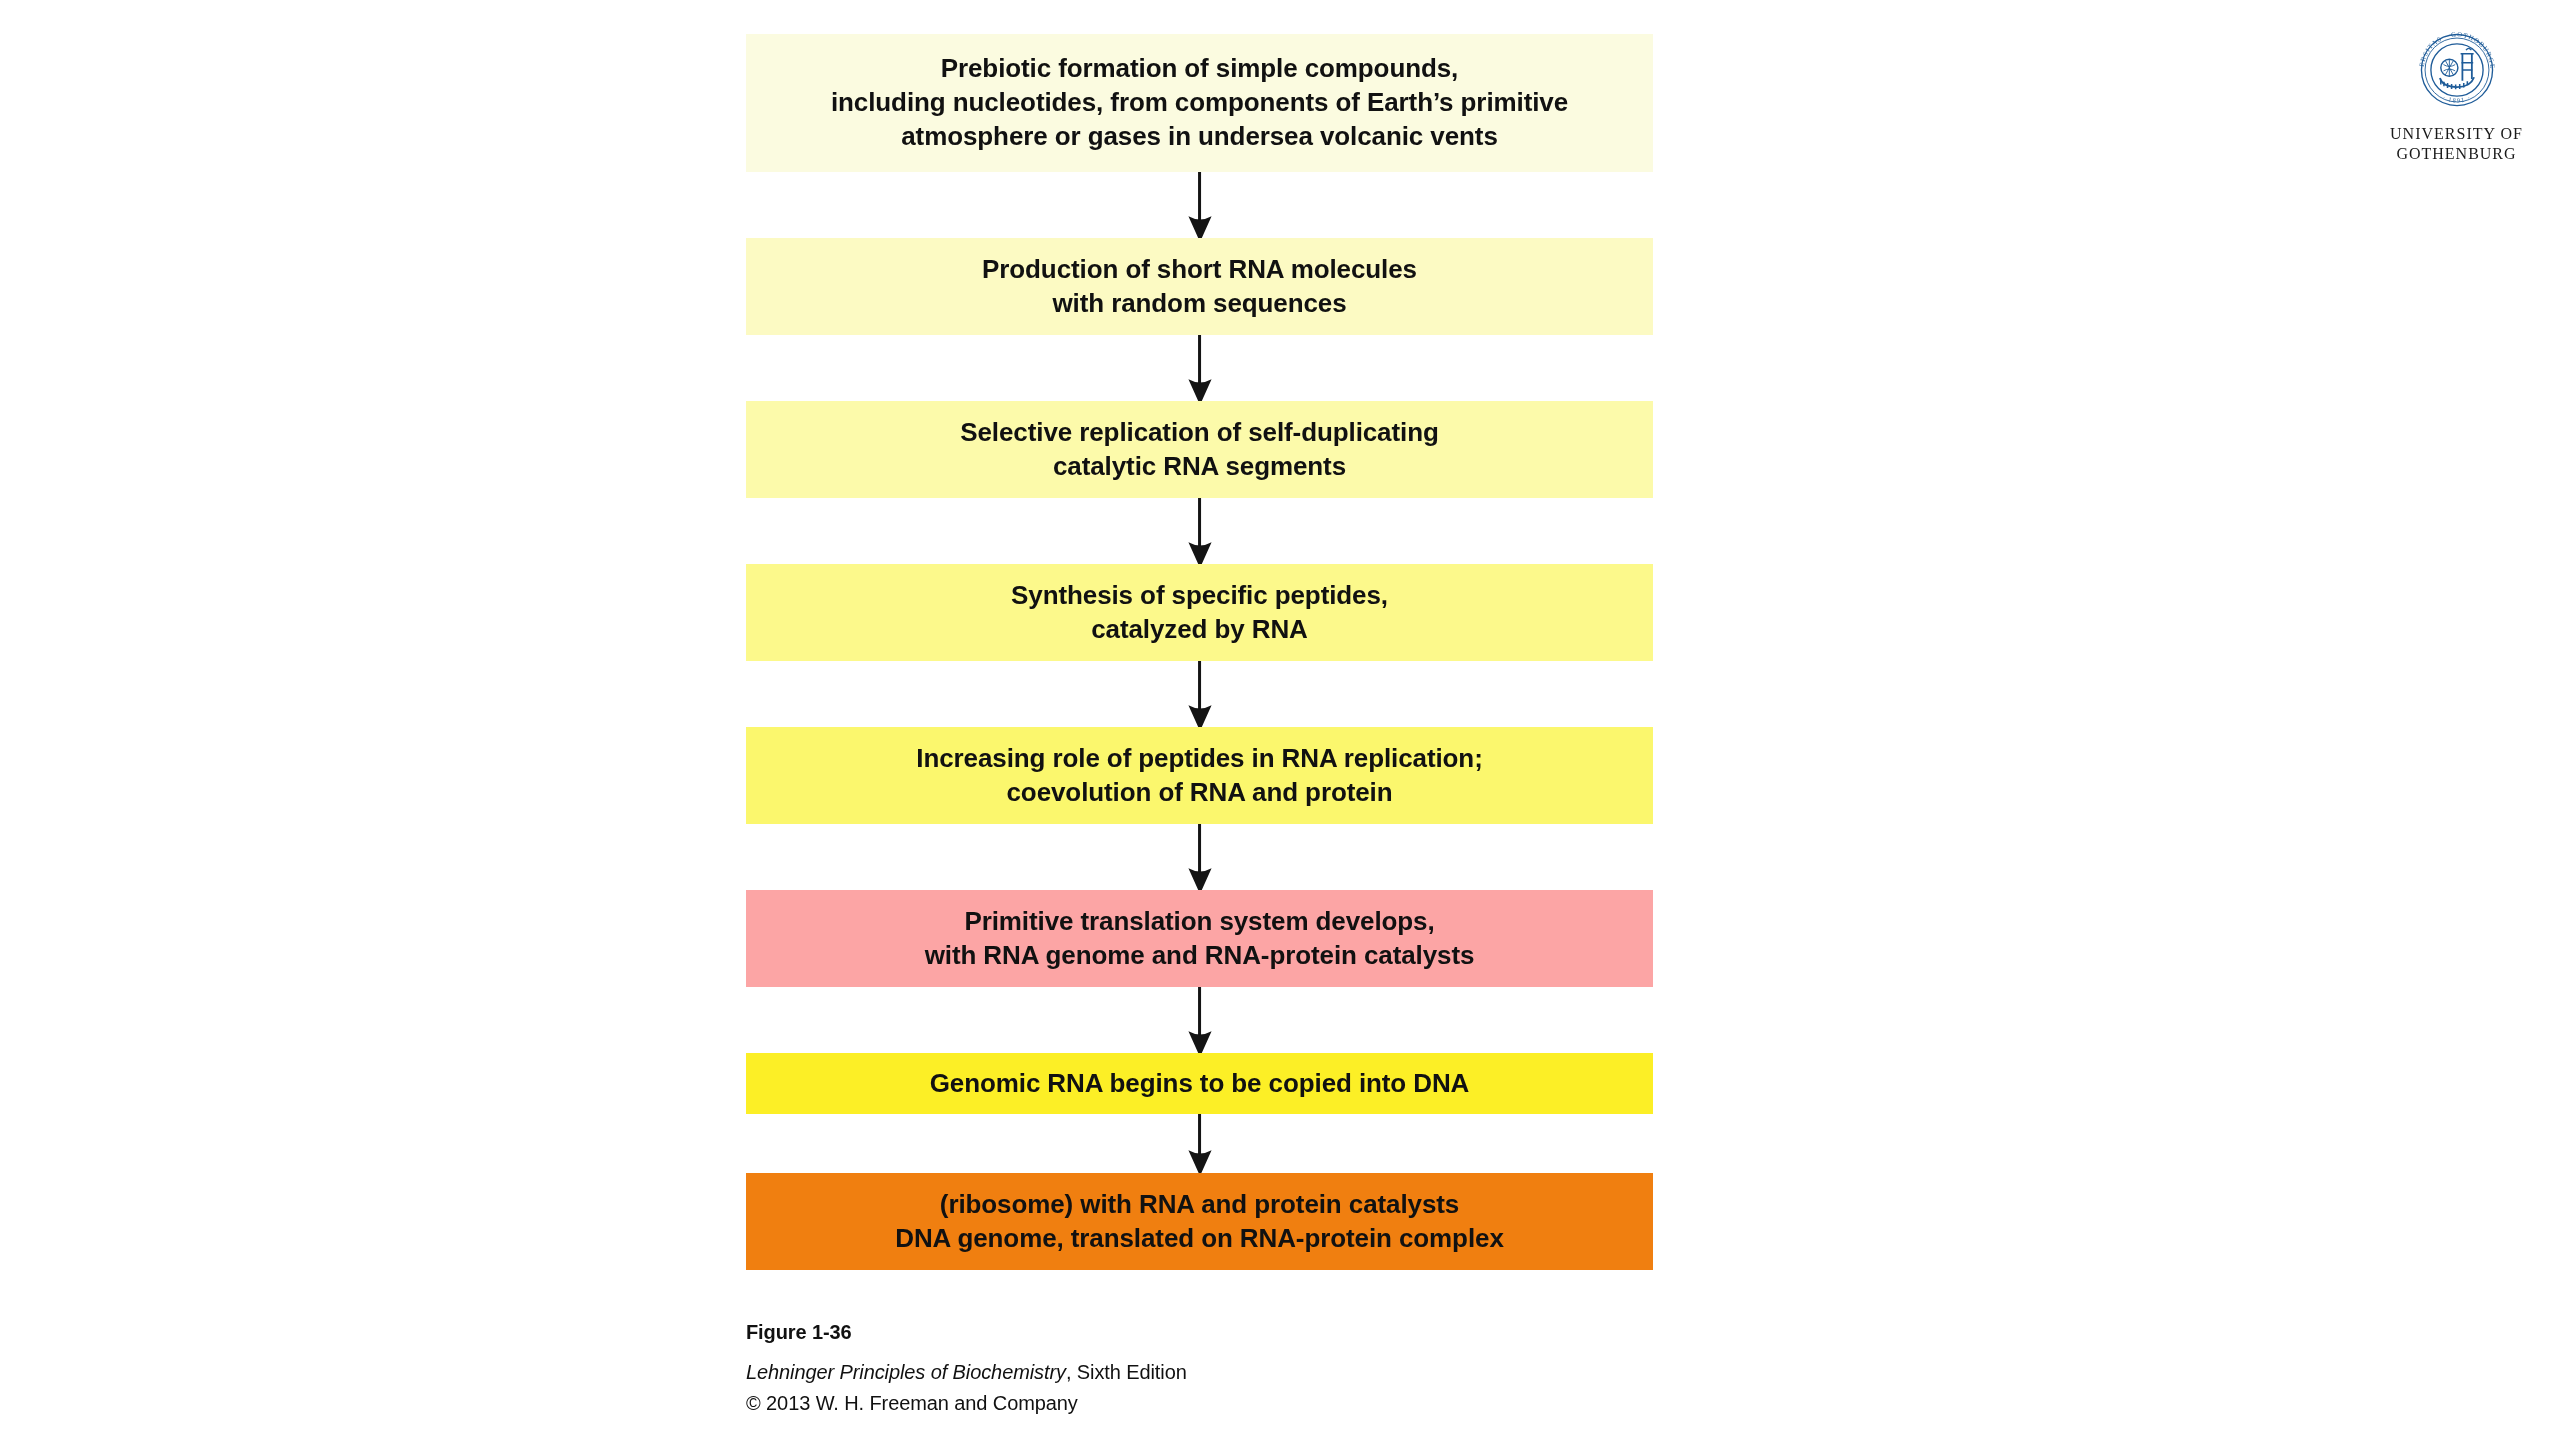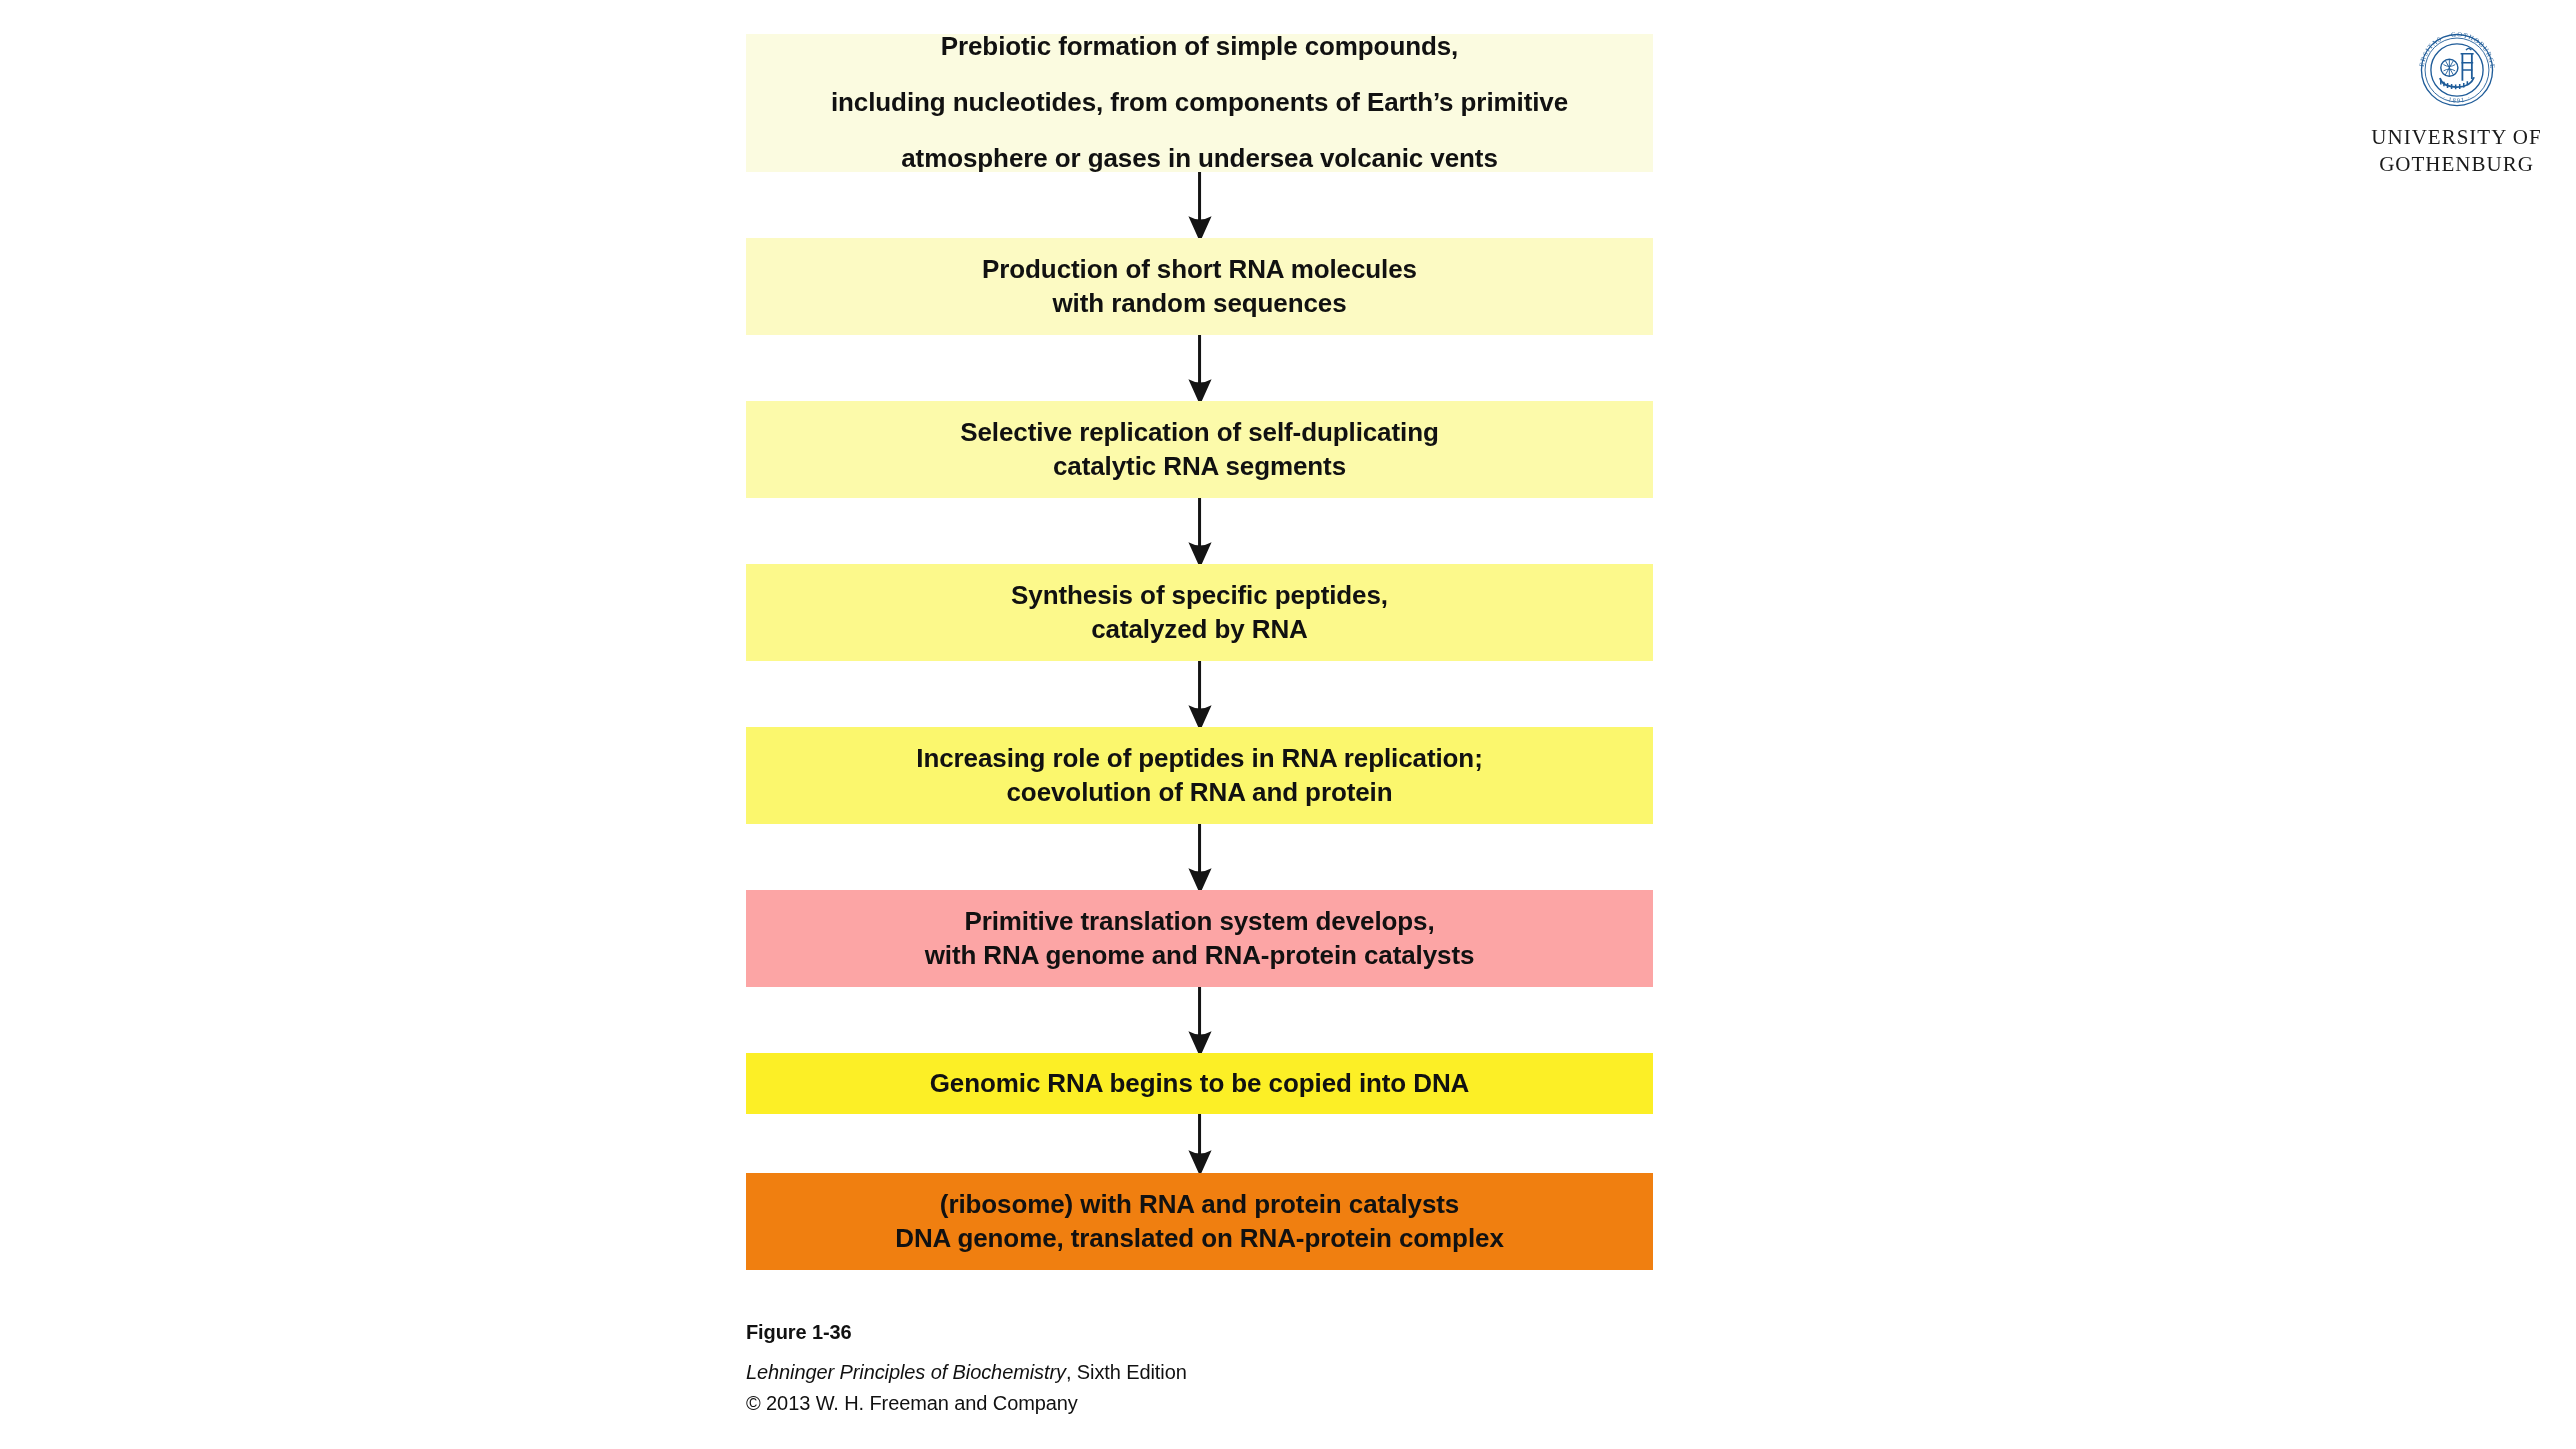--- a/index.html
+++ b/index.html
@@ -114,33 +114,33 @@
     width: 225px;
     display: flex;
     flex-direction: column;
     align-items: center;
   }
   #logo .seal { width: 90px; height: 90px; display: block; }
   #logo .wordmark {
     margin-top: 9px;
     text-align: center;
     font-family: "Liberation Serif", serif;
-    font-size: 21px;
+    font-size: 16px;
     letter-spacing: 1px;
     line-height: 1.30;
     color: #1a1a1a;
     white-space: nowrap;
   }
 </style>
 </head>
 <body>
 
 <div id="flowchart">
     <div class="flow-row">
-      <div class="flow-box box-h3" style="background: rgb(251, 251, 224); gap: 22px;">
+      <div class="flow-box box-h3" style="background: rgb(251, 251, 224);">
         <span class="line">Prebiotic formation of simple compounds,</span>
         <span class="line">including nucleotides, from components of Earth’s primitive</span>
         <span class="line">atmosphere or gases in undersea volcanic vents</span>
       </div>
     </div>
     <div class="connector">
       <div class="shaft" style="background: rgb(20, 20, 20);"></div>
       <div class="head">
         <svg width="26" height="27" viewBox="0 0 40 42" style="margin-left:-13px">
           <path d="M 20 42 L 2 2 Q 20 12 38 2 Z" fill="#141414"></path>

